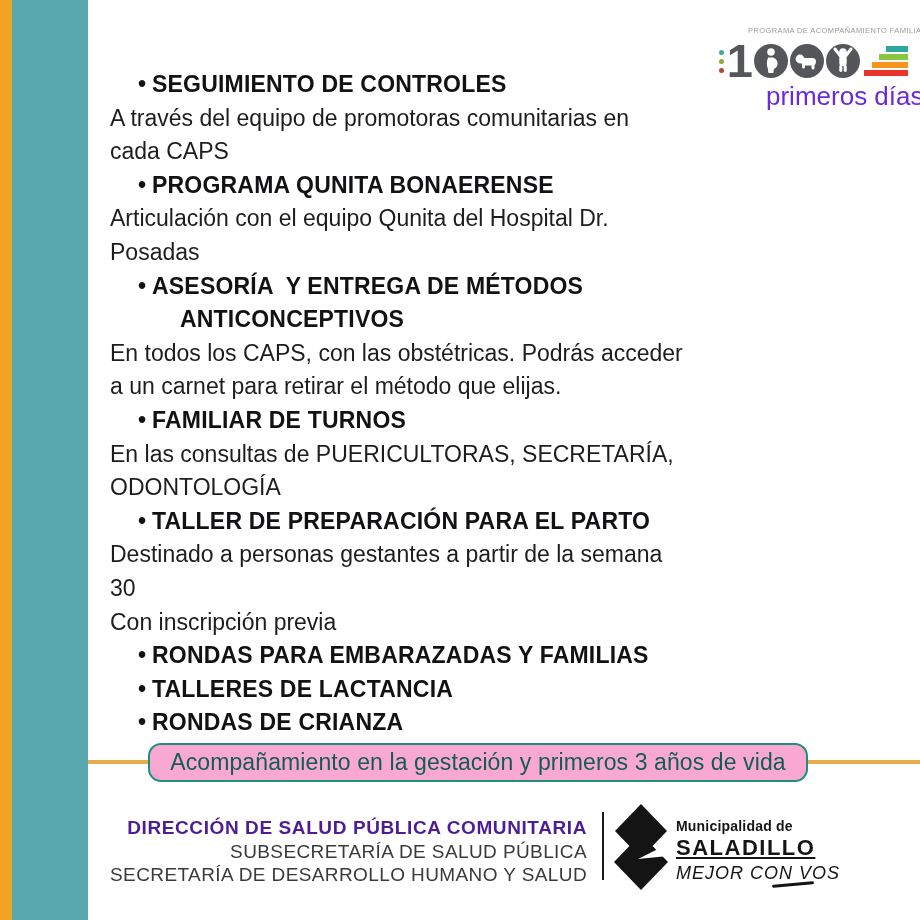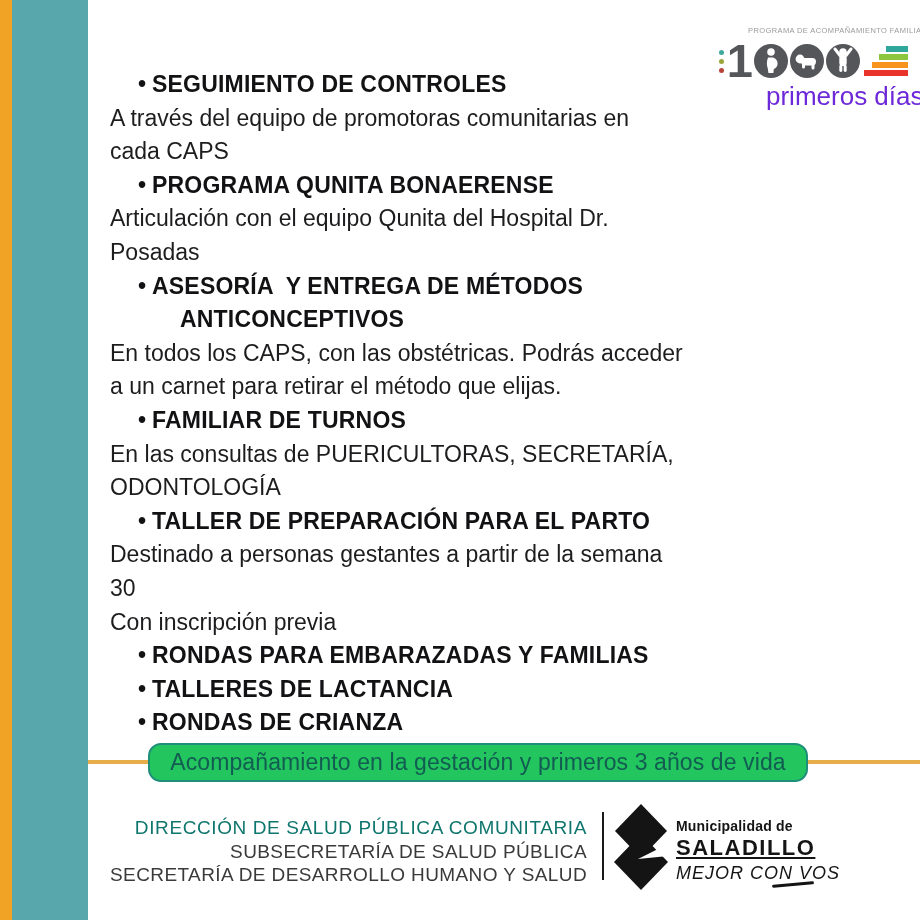--- a/index.html
+++ b/index.html
@@ -63,34 +63,34 @@
   .sec-title-cont { padding-left: 42px; }
   .body-line { white-space: pre-wrap; }
 
   
   .yellow-line {
     position: absolute; left: 88px; top: 760px; width: 832px; height: 4px;
     background: #E8AD4B; z-index: 1;
   }
   .banner {
     position: absolute; left: 148px; top: 743px; width: 660px; height: 39px;
-    background: #22c55e; border: 2px solid #1F8E7A; border-radius: 13px;
+    background: #f9a8d4; border: 2px solid #1F8E7A; border-radius: 13px;
     display: flex; align-items: center; justify-content: center; z-index: 2;
   }
   .banner-text {
     font-size: 23px; font-weight: 500; color: #135C52; letter-spacing: 0.1px; white-space: nowrap;
   }
 
   
   .footer-org {
     position: absolute; left: 110px; top: 816px; width: 477px;
     text-align: right; color: #3a3a3a; font-size: 19px; line-height: 23.5px;
     letter-spacing: 0.4px; white-space: nowrap;
   }
-  .footer-org .org-bold { font-weight: normal; color: #0f766e; letter-spacing: 0.6px; }
+  .footer-org .org-bold { font-weight: bold; color: #4c1d95; letter-spacing: 0.6px; }
 
   .footer-divider {
     position: absolute; left: 602px; top: 812px; width: 2px; height: 68px; background: #1a1a1a;
   }
 
   .muni-logo { position: absolute; left: 612px; top: 804px; }
 
   .muni-text { position: absolute; left: 676px; top: 818px; color: #141414; }
   .muni-prefix { font-size: 14px; font-weight: bold; letter-spacing: 0.2px; }
   .muni-name { font-size: 22px; font-weight: bold; letter-spacing: 1.5px; line-height: 27px; text-decoration: underline; }

